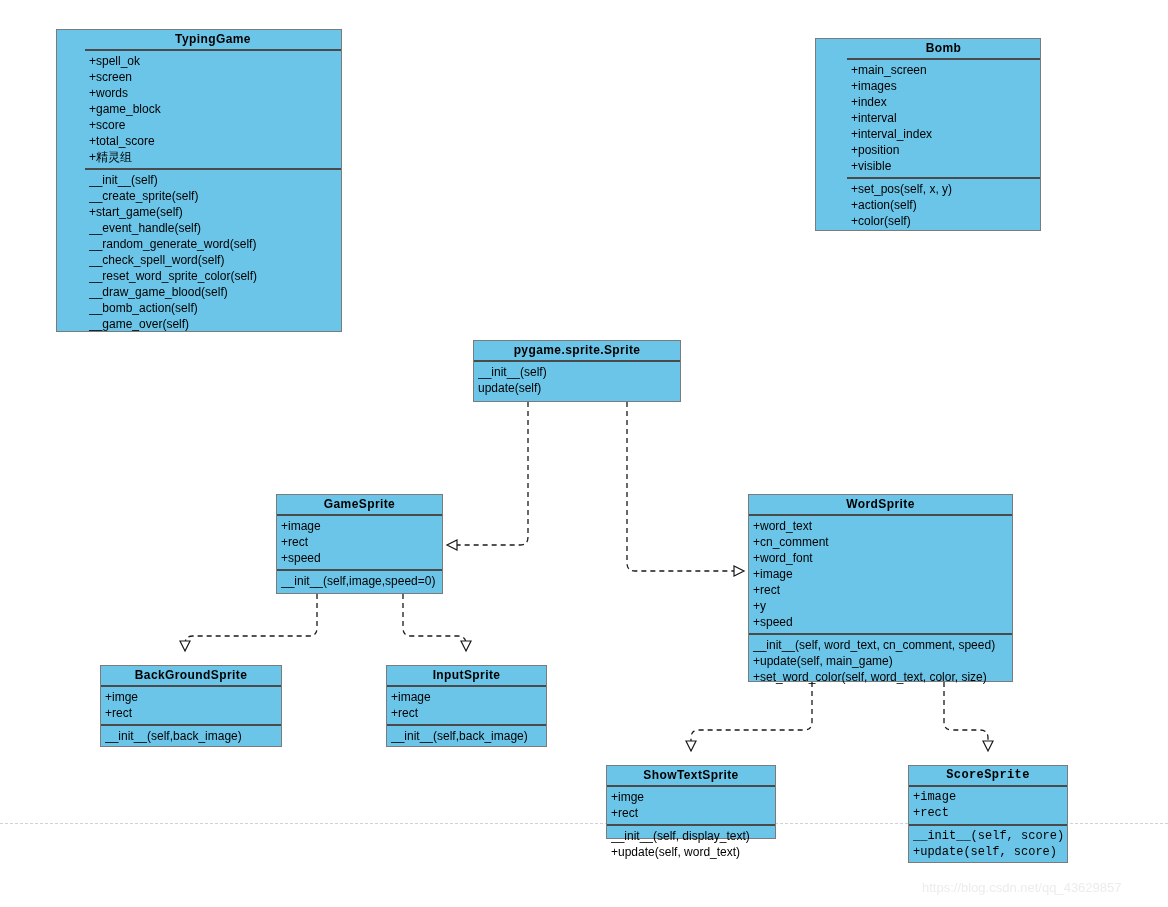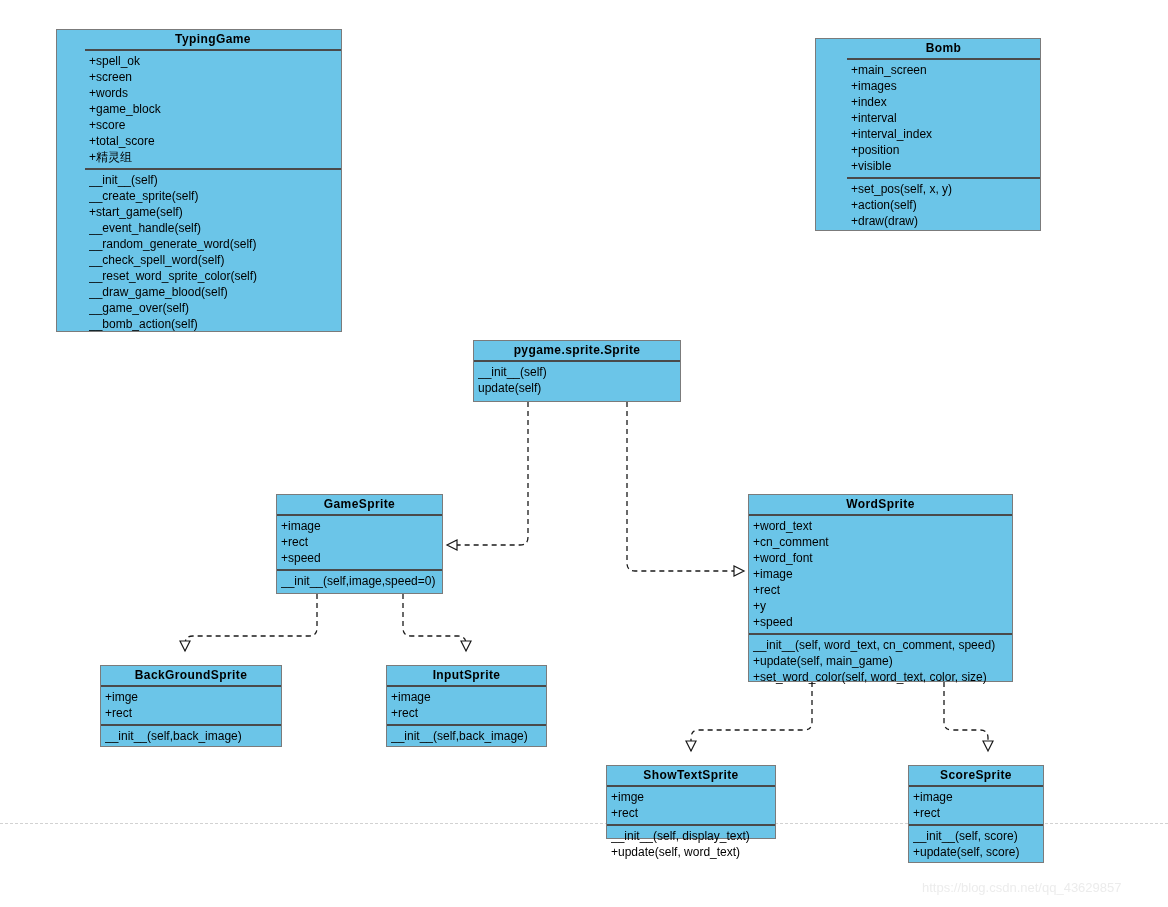--- a/index.html
+++ b/index.html
@@ -135,40 +135,40 @@
     </div>
     <div class="uml-compartment divider">
       <div class="row">__init__(self)</div>
       <div class="row">__create_sprite(self)</div>
       <div class="row">+start_game(self)</div>
       <div class="row">__event_handle(self)</div>
       <div class="row">__random_generate_word(self)</div>
       <div class="row">__check_spell_word(self)</div>
       <div class="row">__reset_word_sprite_color(self)</div>
       <div class="row">__draw_game_blood(self)</div>
+      <div class="row">__bomb_action(self)</div>
       <div class="row">__game_over(self)</div>
-      <div class="row">__bomb_action(self)</div>
     </div>
   </div>
 
   <div class="uml-class" style="left:815px; top:38px; width:226px; height:193px;padding-left:31px;">
     <div class="uml-title">Bomb</div>
     <div class="uml-compartment">
       <div class="row">+main_screen</div>
       <div class="row">+images</div>
       <div class="row">+index</div>
       <div class="row">+interval</div>
       <div class="row">+interval_index</div>
       <div class="row">+position</div>
       <div class="row">+visible</div>
     </div>
     <div class="uml-compartment divider">
       <div class="row">+set_pos(self, x, y)</div>
       <div class="row">+action(self)</div>
-      <div class="row">+draw(draw)</div>
+      <div class="row">+color(self)</div>
     </div>
   </div>
 
   <div class="uml-class base" style="left:473px; top:340px; width:208px; height:62px;">
     <div class="uml-title">pygame.sprite.Sprite</div>
     <div class="uml-compartment">
       <div class="row">__init__(self)</div>
       <div class="row">update(self)</div>
     </div>
   </div>
@@ -230,21 +230,21 @@
     <div class="uml-compartment">
       <div class="row">+imge</div>
       <div class="row">+rect</div>
     </div>
     <div class="uml-compartment divider">
       <div class="row">__init__(self, display_text)</div>
       <div class="row">+update(self, word_text)</div>
     </div>
   </div>
 
-  <div class="uml-class" style="left:908px; top:765px; width:136px; height:98px;">
+  <div class="uml-class" style="left:908px; top:765px; width:160px; height:98px;font-family:Liberation Mono, monospace;">
     <div class="uml-title">ScoreSprite</div>
     <div class="uml-compartment">
       <div class="row">+image</div>
       <div class="row">+rect</div>
     </div>
     <div class="uml-compartment divider">
       <div class="row">__init__(self, score)</div>
       <div class="row">+update(self, score)</div>
     </div>
   </div>

